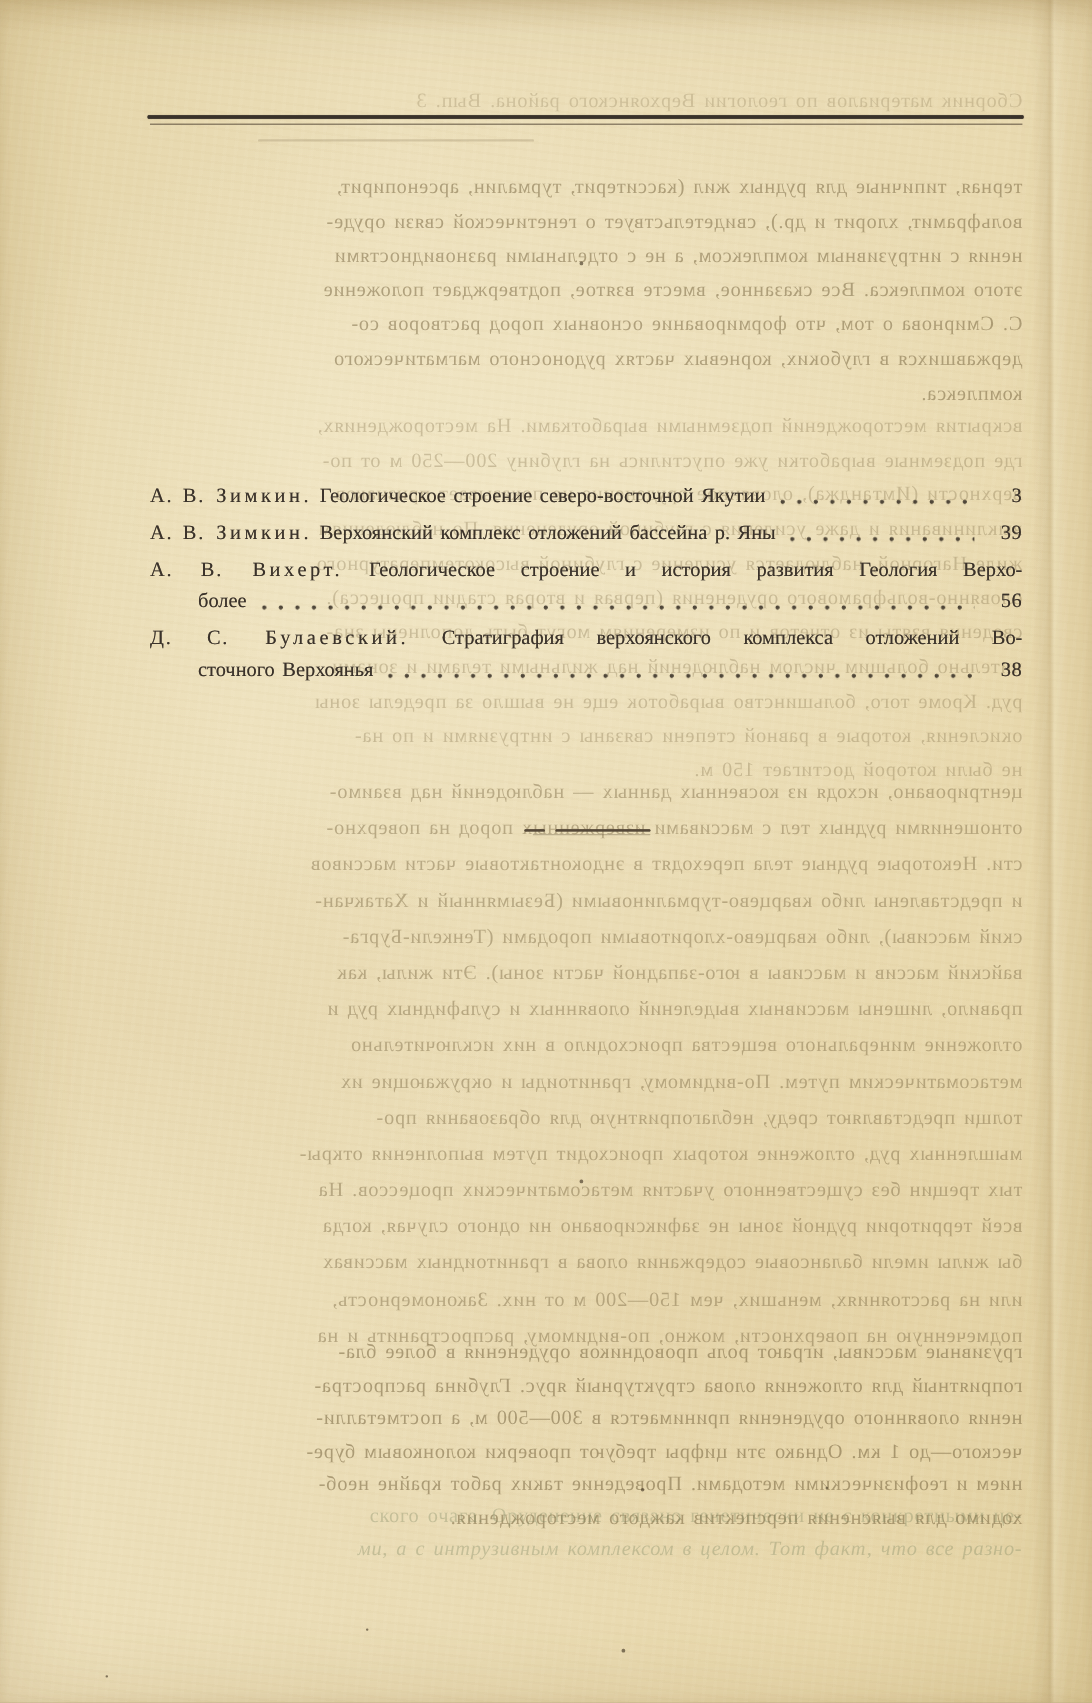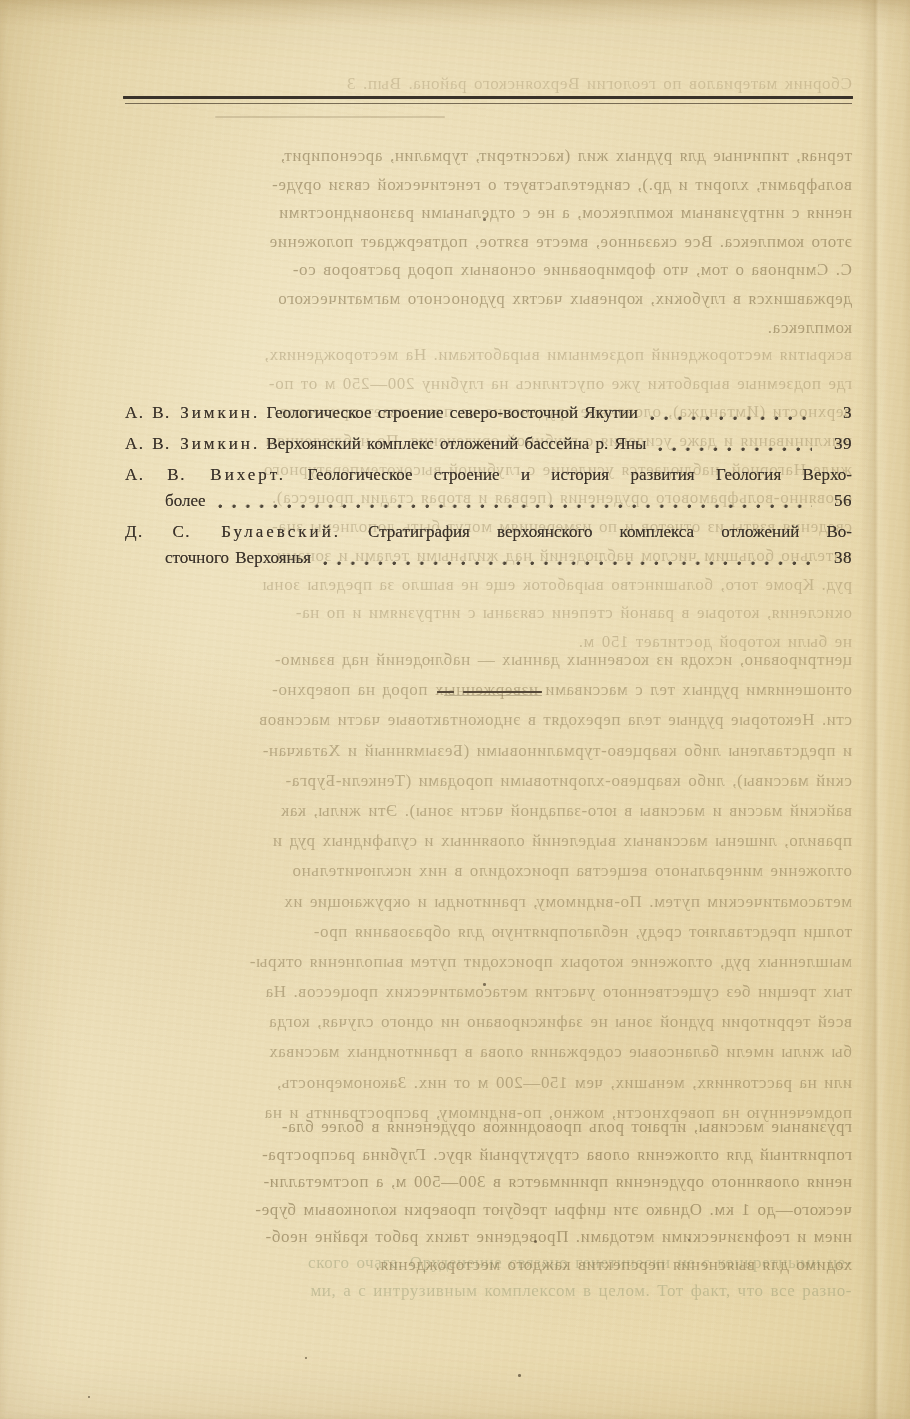--- a/index.html
+++ b/index.html
@@ -140,21 +140,21 @@
       <div class="bleed-block mirrored" style="top: 1113px; opacity: 0.5;">
         <div class="bleed-line" style="line-height: 27.6px; height: 27.6px;">грузивные массивы, играют роль проводников оруденения в более бла-</div>
         <div class="bleed-line" style="line-height: 27.6px; height: 27.6px;">гоприятный для отложения олова структурный ярус. Глубина распростра-</div>
         <div class="bleed-line" style="line-height: 27.6px; height: 27.6px;">нения оловянного оруденения принимается в 300—500 м, а постметалли-</div>
         <div class="bleed-line" style="line-height: 27.6px; height: 27.6px;">ческого—до 1 км. Однако эти цифры требуют проверки колонковым буре-</div>
         <div class="bleed-line" style="line-height: 27.6px; height: 27.6px;">нием и геофизическими методами. Проведение таких работ крайне необ-</div>
         <div class="bleed-line" style="line-height: 27.6px; height: 27.6px;">ходимо для выяснения перспектив каждого месторождения.</div>
       </div>
       <div class="bleed-block greenish" style="top: 1249px; opacity: 0.32; text-align: right;">
         <div class="bleed-line" style="line-height: 28px; height: 28px;">ского очага. Оруденение связано генетически не с конкретными це-</div>
-        <div class="bleed-line" style="line-height: 28px; height: 28px;">ми, а с интрузивным комплексом в целом. Тот факт, что все разно-</div>
+        <div class="bleed-line" style="line-height: 28px; height: 28px; font-style: italic;">ми, а с интрузивным комплексом в целом. Тот факт, что все разно-</div>
       </div>
     </div>
 
   <div class="rule">
     <div class="thick"></div>
     <div class="thin"></div>
   </div>
   <div class="rule-smudge"></div>
 
   <div id="divider">

